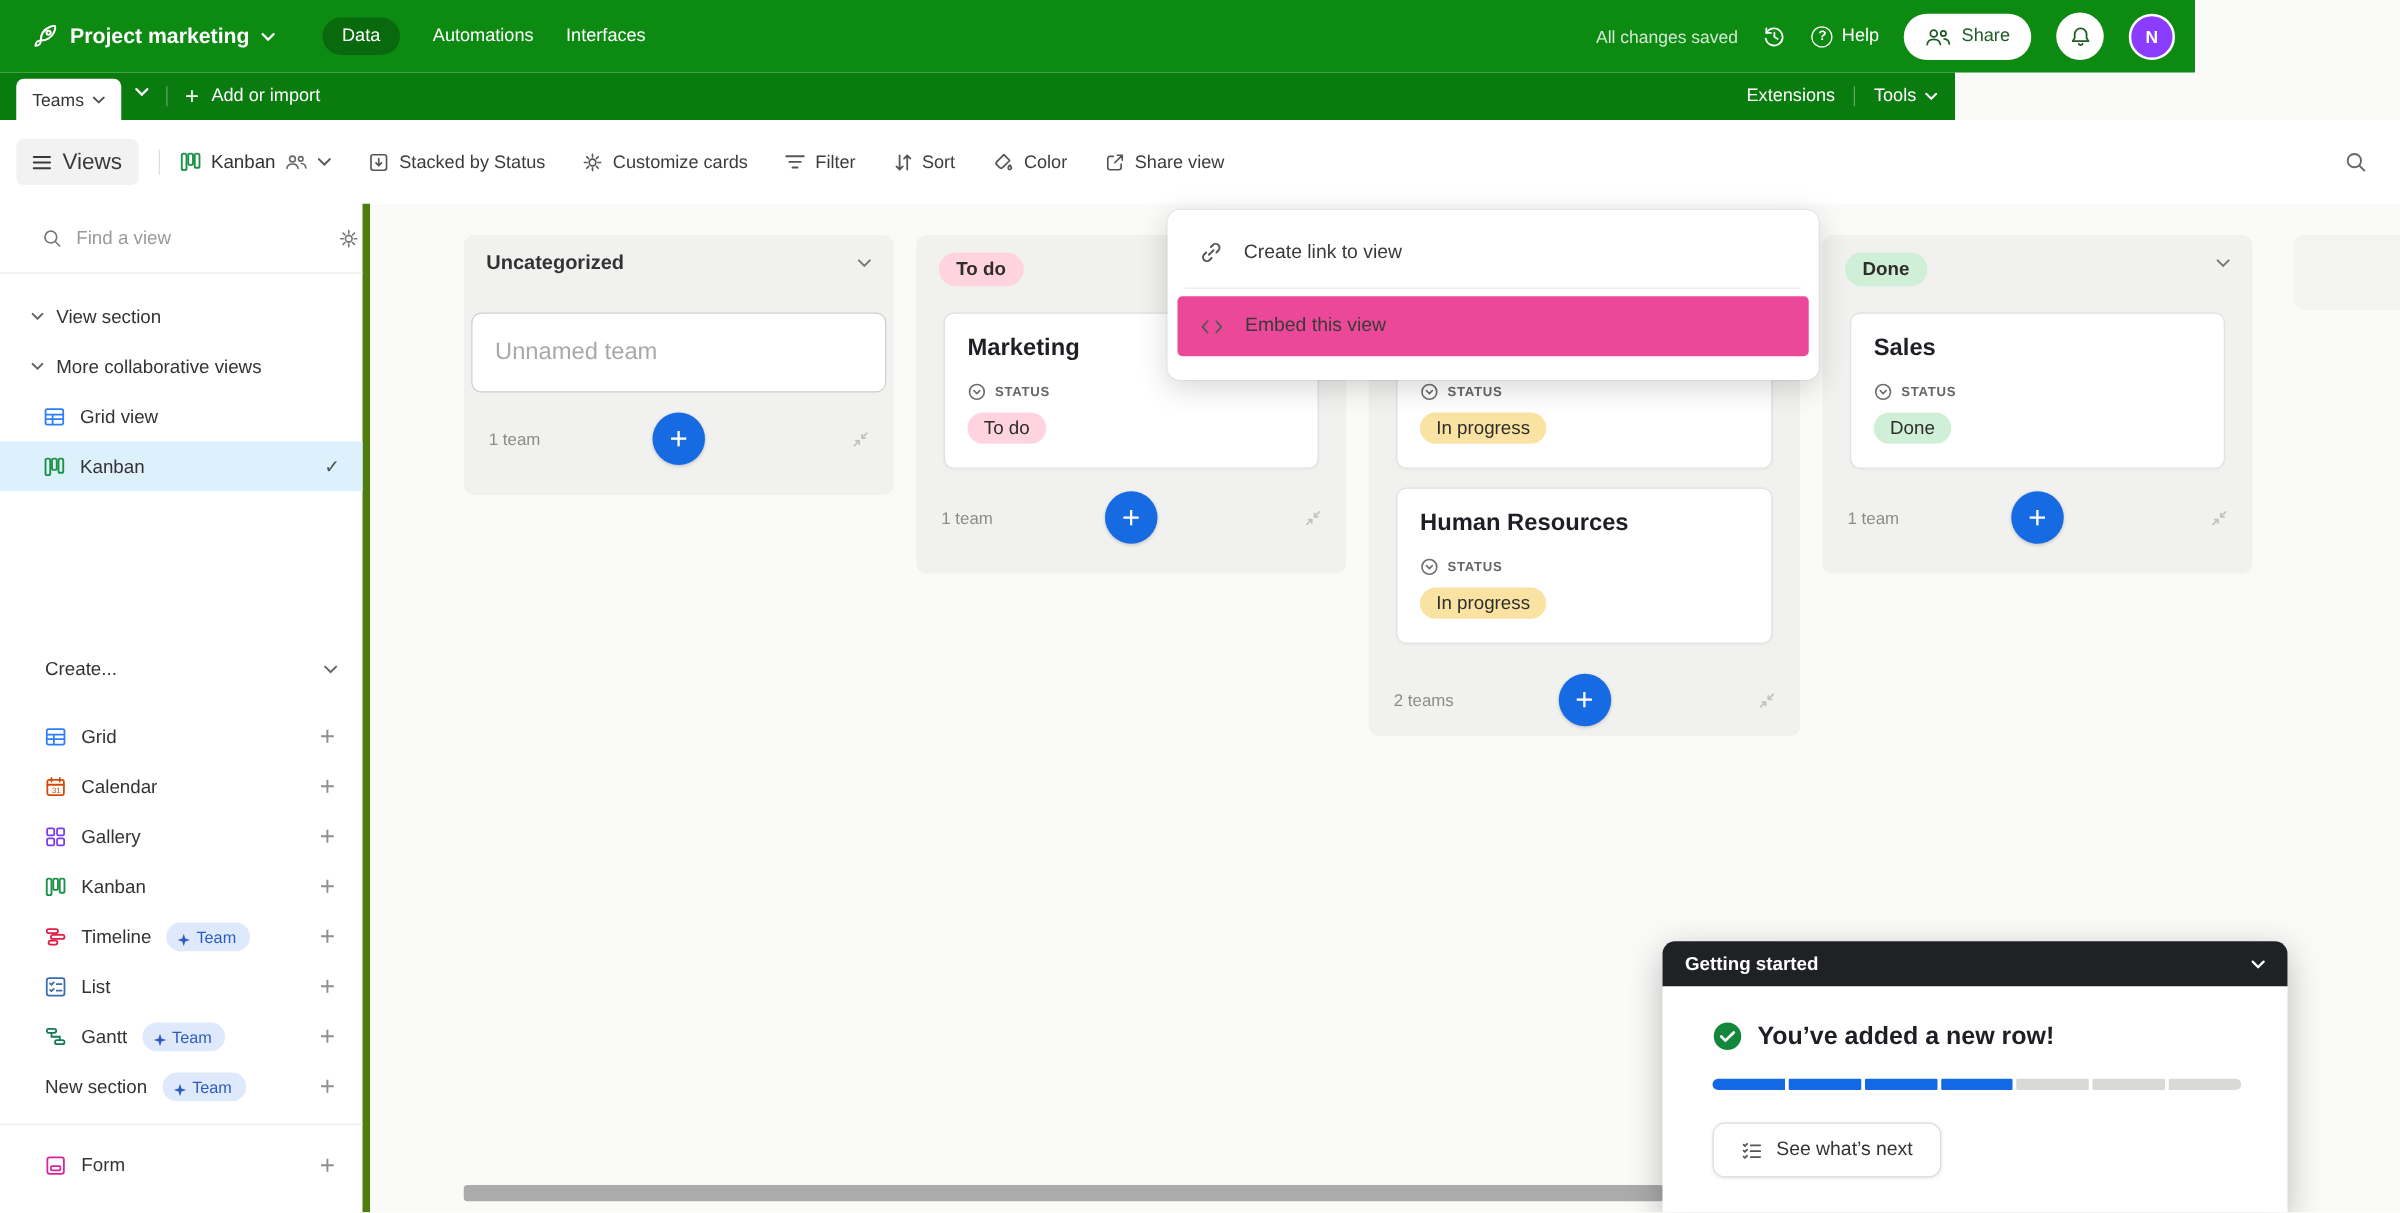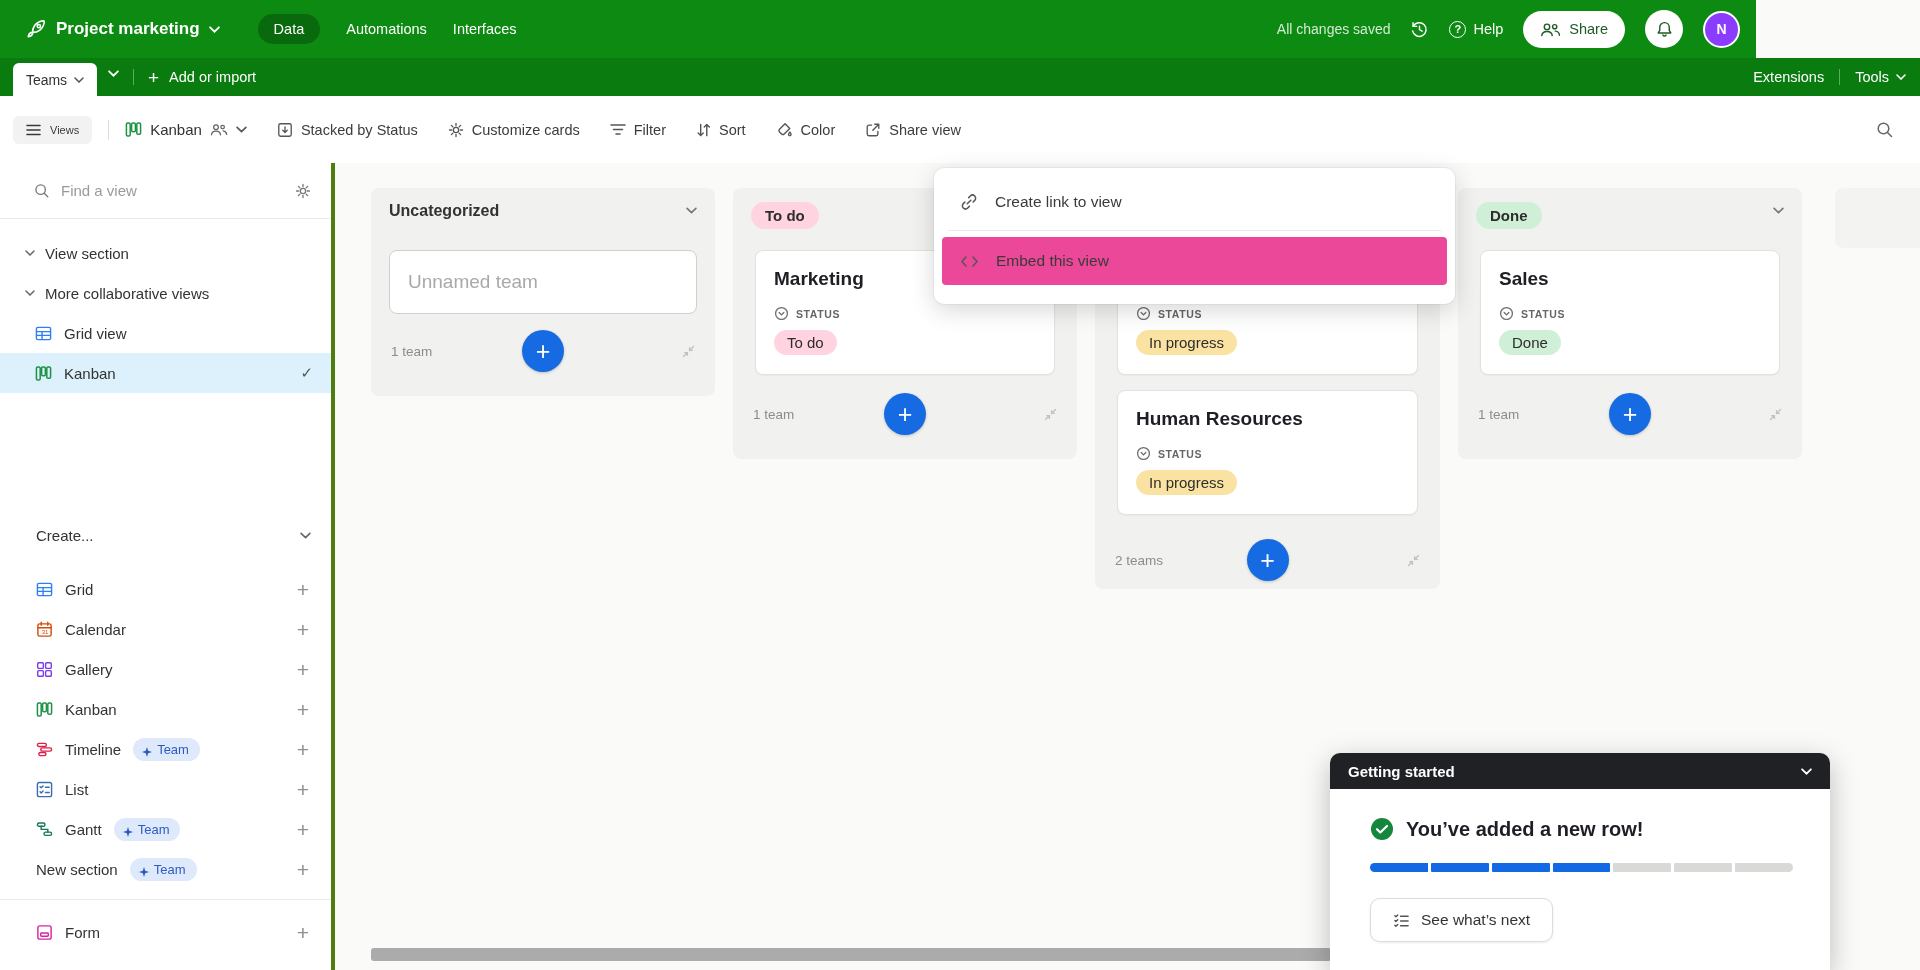--- a/index.html
+++ b/index.html
@@ -21,47 +21,47 @@
   .qmark { width:17px; height:17px; border:1.4px solid #fff; border-radius:50%; font-size:11px;
            display:flex; align-items:center; justify-content:center; font-weight:bold; }
   .share-pill { background:#fff; color:#1e5c26; border-radius:999px; height:37px; padding:0 17px;
                 display:flex; align-items:center; gap:8px; font-size:14.5px; font-weight:500; }
   .bell-btn { width:38px; height:38px; background:#fff; border-radius:50%; display:flex;
               align-items:center; justify-content:center; color:#1e5c26; }
   .avatar { width:37px; height:37px; border-radius:50%; background:#8b3dff; border:2px solid #fff;
             display:flex; align-items:center; justify-content:center; font-size:14px; font-weight:bold; }
 
   
-  .tabbar { position:absolute; top:58px; left:0; width:1920px; height:38px; background:#0a7b0f;
+  .tabbar { position:absolute; top:58px; left:0; width:1564px; height:38px; background:#0a7b0f;
             display:flex; align-items:center; color:#fff; z-index:20; }
   .teams-tab { position:absolute; left:13px; top:5px; height:33px; width:84px; background:#fff;
                border-radius:6px 6px 0 0; color:#333; display:flex; align-items:center;
                justify-content:center; gap:7px; font-size:14px; font-weight:500; }
   .tabbar .exp-chev { position:absolute; left:108px; top:12px; }
   .vdiv { width:1px; height:16px; background:rgba(255,255,255,.35); }
   .add-import { position:absolute; left:148px; display:flex; align-items:center; gap:10px; font-size:14.5px; }
   .add-import .plus { font-size:19px; font-weight:300; line-height:1; }
   .tabbar-right { position:absolute; right:14px; display:flex; align-items:center; gap:15px; font-size:14.5px; }
   .tools-wrap { display:flex; align-items:center; gap:7px; }
   .tabbar-vdiv { position:absolute; left:133px; }
 
   
   .toolbar { position:absolute; top:96px; left:0; width:1920px; height:67px; background:#fff;
              display:flex; align-items:center; padding:0 26px 0 13px; color:#404040; z-index:10; }
   .views-btn { background:#f2f2f2; border-radius:6px; padding:8px 13px; display:flex;
-               align-items:center; gap:9px; font-size:11px; color:#3a3a3a; }
+               align-items:center; gap:9px; font-size:18px; color:#3a3a3a; }
   .tb-sep { width:1px; height:20px; background:#ddd; margin:0 16px; }
   .kanban-group { display:flex; align-items:center; gap:8px; font-size:15px; color:#333; }
   .tool-item { display:flex; align-items:center; gap:8px; font-size:14.5px; margin-left:30px; color:#3c3c3c; }
   .tool-item .icon { color:#555; }
   .toolbar-search { margin-left:auto; color:#666; }
 
   
-  .sidebar { position:absolute; top:163px; left:0; width:335px; bottom:0; background:#fff;
-             border-right:4px solid #4d7c0f; z-index:10; }
+  .sidebar { position:absolute; top:163px; left:0; width:296px; bottom:0; background:#fff;
+             border-right:6px solid #4d7c0f; z-index:10; }
   .sb-search { height:56px; display:flex; align-items:center; gap:11px; padding:0 20px 0 34px;
                border-bottom:1px solid #ebebea; }
   .sb-search input { border:none; outline:none; flex:1; font-size:15px; font-family:"Liberation Sans",sans-serif; color:#333; }
   .sb-search input::placeholder { color:#9a9a98; }
   .sb-search .icon, .sb-gear { color:#777; }
   .sb-row { height:40px; display:flex; align-items:center; gap:10px; padding:0 18px 0 25px; font-size:15px; }
   .sb-row .chev { color:#666; }
   .sb-item { height:40px; display:flex; align-items:center; gap:12px; padding:0 18px 0 35px; font-size:15px; }
   .sb-item.sel { background:#ddf1fd; }
   .sb-item .check { margin-left:auto; color:#4d5550; font-size:15px; }
@@ -82,21 +82,21 @@
   .col-chev { margin-left:auto; color:#777; margin-top:5px; }
   .hpill { border-radius:999px; padding:5px 14px; font-size:15px; font-weight:700; color:#2d2d2b; }
   .pink { background:#ffd4e0; } .yellow { background:#fae3a2; } .green { background:#cfefd6; }
   .card { background:#fff; border:1px solid #e2e2e0; border-radius:8px; margin:14px 22px 0;
           padding:17px 18px 19px; box-shadow:0 1px 2px rgba(0,0,0,.04); }
   .card + .card { margin-top:15px; }
   .card-title { font-size:19px; font-weight:bold; color:#1d1f25; min-height:24px; }
   .status-row { display:flex; align-items:center; gap:7px; margin-top:14px; color:#6e6e6c; }
   .status-label { font-size:10.5px; font-weight:bold; letter-spacing:.6px; color:#666; }
   .spill { display:inline-block; margin-top:9px; border-radius:999px; padding:4px 13px; font-size:15px; color:#2d2d2b; }
-  .input-card { background:#fff; border:1px solid #cfcfcd; border-radius:8px; margin:14px 18px 0;
+  .input-card { background:#fff; border:1px solid #cfcfcd; border-radius:8px; margin:14px 6px 0;
                 height:64px; display:flex; align-items:center; padding:0 18px; }
   .input-card .ph { font-size:19px; color:#a9a9a7; }
   .col-foot { margin-top:auto; display:flex; align-items:center; padding:0 20px 24px; }
   .col-foot .count { font-size:13.5px; color:#8c8c8a; flex:1; }
   .col-foot .fright { flex:1; display:flex; justify-content:flex-end; color:#c2c2c0; }
   .add-card-btn { width:42px; height:42px; border-radius:50%; background:#166be3; color:#fff;
                   display:flex; align-items:center; justify-content:center; font-size:25px;
                   font-weight:300; line-height:1; box-shadow:0 1px 3px rgba(0,0,0,.2); }
   .c1 { left:36px;  top:25px; width:344px; height:208px; }
   .c2 { left:398px; top:25px; width:344px; height:271px; }

